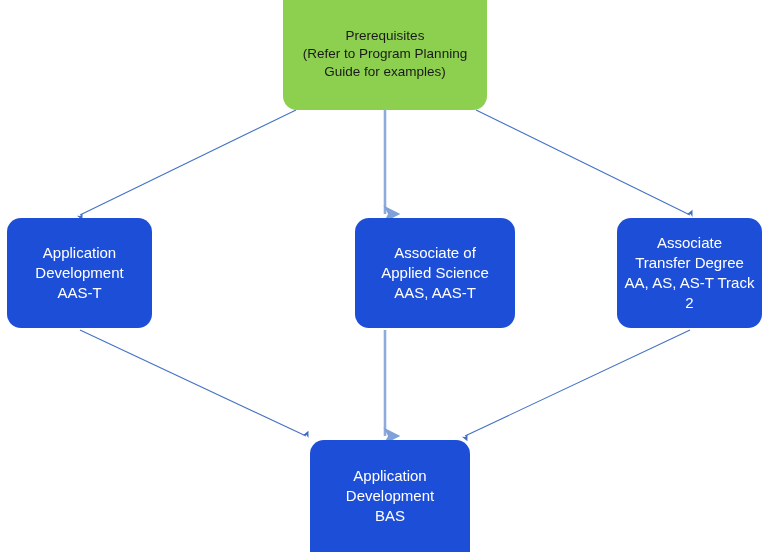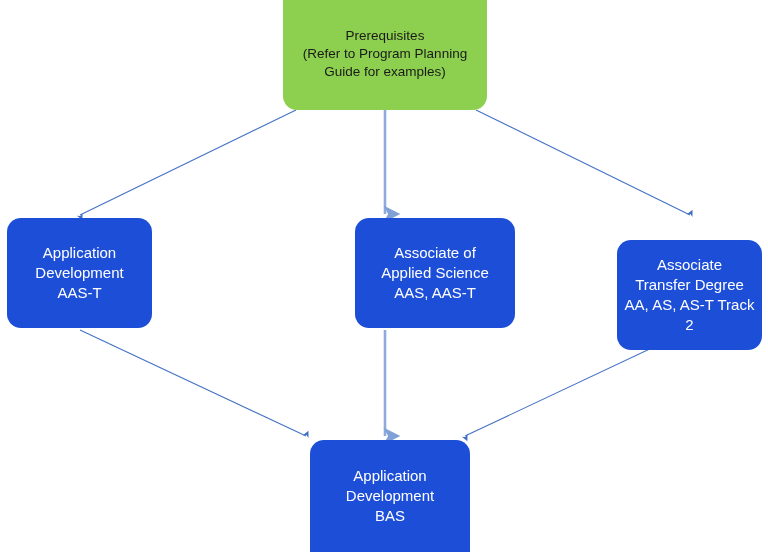--- a/index.html
+++ b/index.html
@@ -72,21 +72,20 @@
     top: 218px;
     width: 160px;
     height: 110px;
     margin-left: 45px;
   }
   #node-transfer {
     left: 617px;
     top: 218px;
     width: 145px;
     height: 110px;
-    margin-top: 22px;
   }
   #node-bas {
     left: 310px;
     top: 440px;
     width: 160px;
     height: 112px;
     border-radius: 14px 14px 0 0;
   }
 </style>
 </head>

